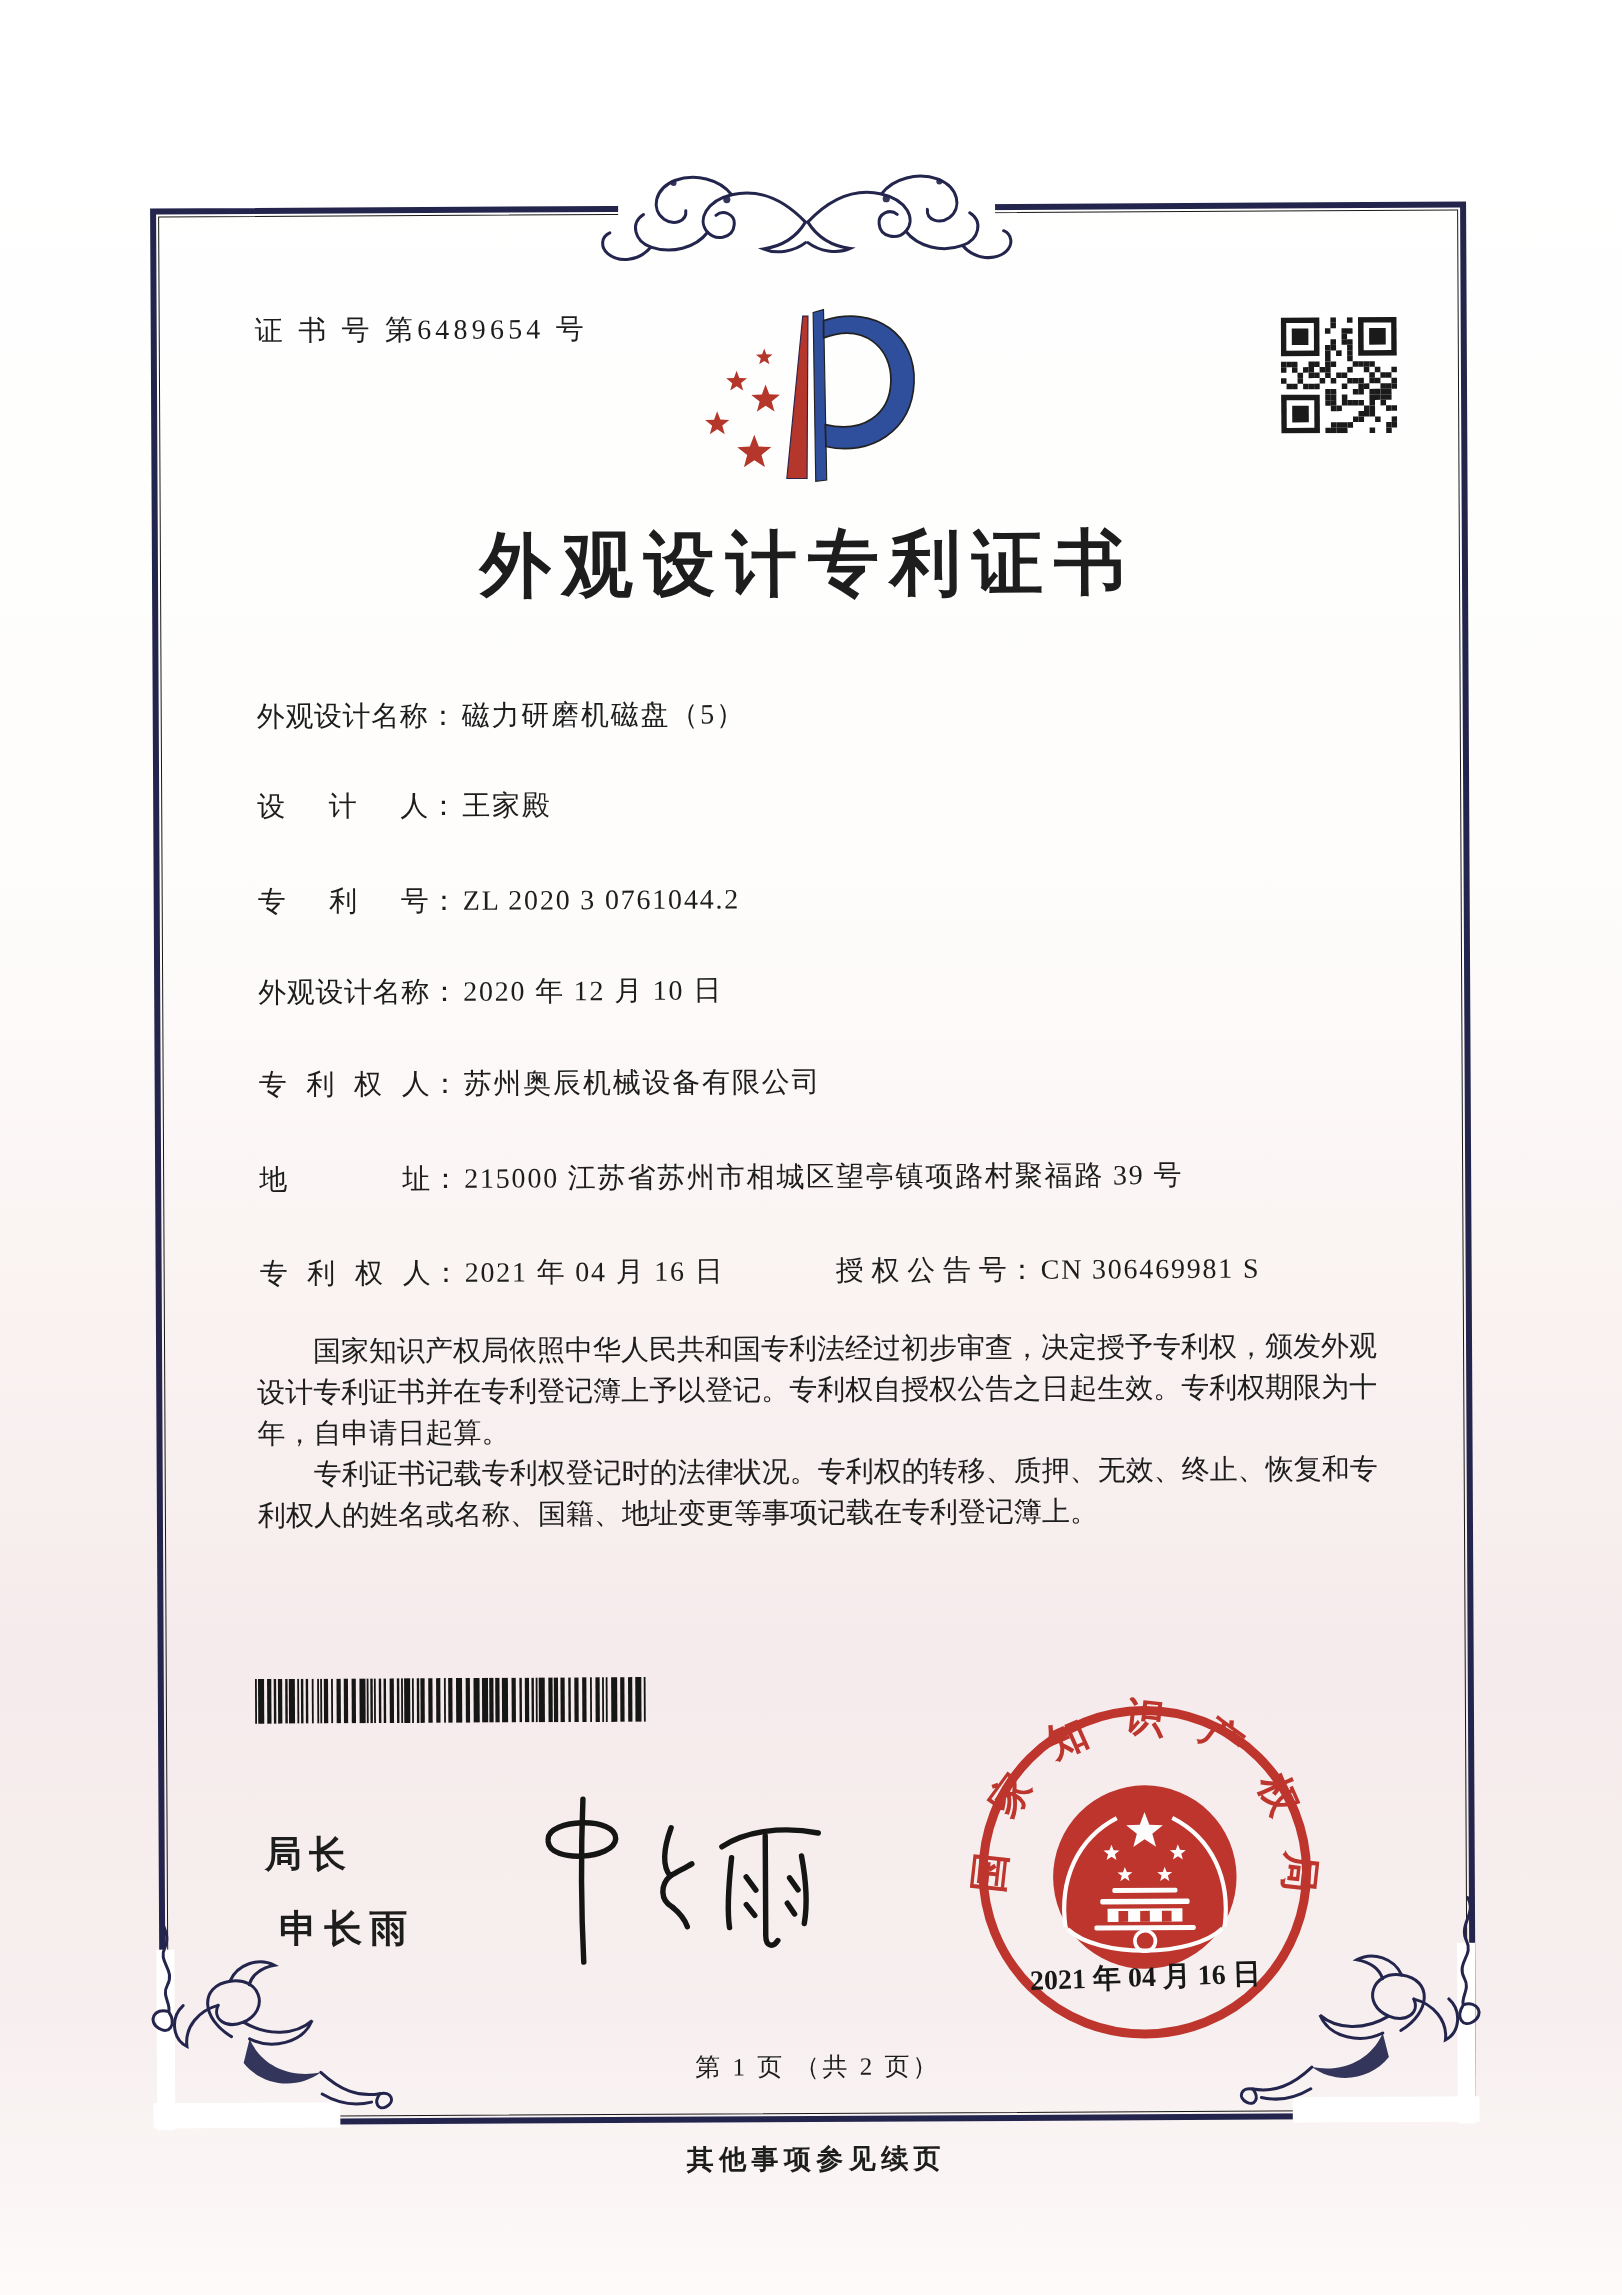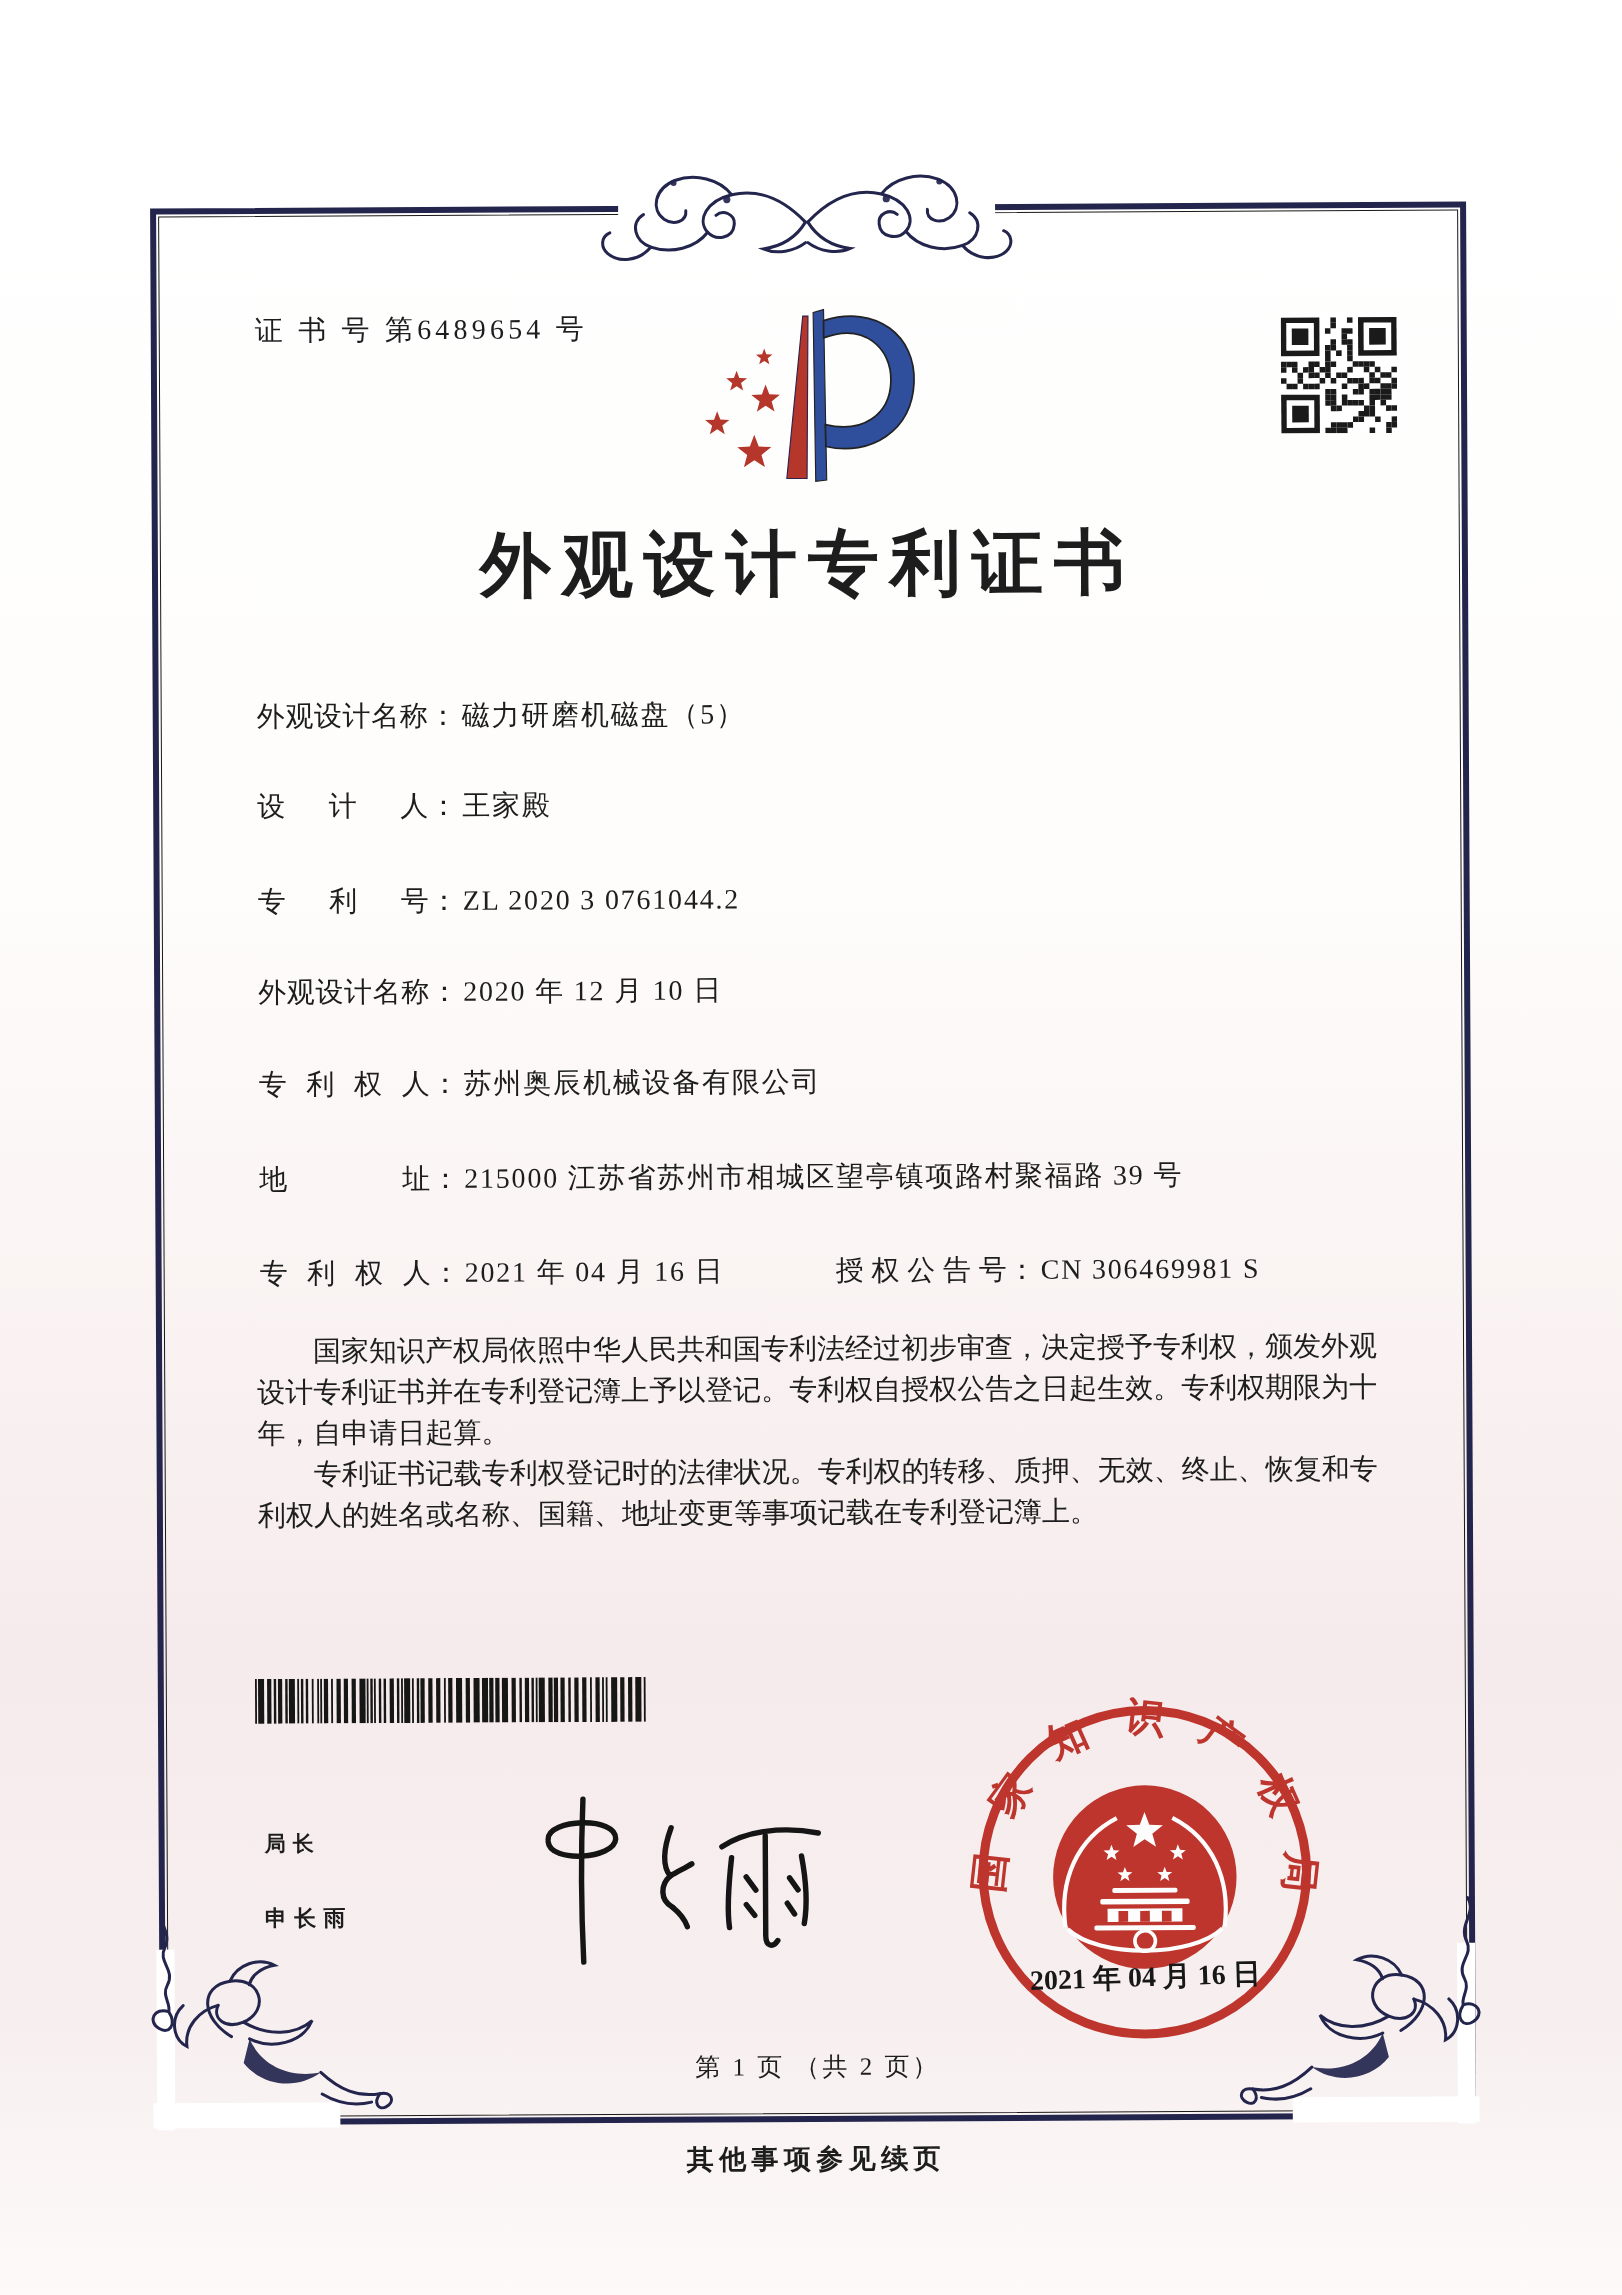--- a/index.html
+++ b/index.html
@@ -34,23 +34,23 @@
   .flabel{display:inline-block;width:171px;text-align:justify;text-align-last:justify;font-family:Liberation Mono, monospace;}
   .fcolon{display:inline-block;margin:0 4.8px 0 1.2px;}
   .fval{letter-spacing:1.8px;}
   .r7-right{position:absolute;left:835px;top:0;}
   .r1{top:695px}.r2{top:785px}.r3{top:880px}.r4{top:971px}
   .r5{top:1063px}.r6{top:1158px}.r7{top:1252px}
   .body-text{position:absolute;left:256px;top:1328px;width:1120px;font-size:28px;
     line-height:41px;text-align:justify;z-index:3;}
   .body-text p{text-indent:2em;}
   .barcode{position:absolute;left:251px;top:1676px;width:402px;height:45px;z-index:3;}
-  .signer-title{position:absolute;left:261px;top:1827px;font-size:21px;letter-spacing:7.2px;
+  .signer-title{position:absolute;left:261px;top:1827px;font-size:37px;letter-spacing:7.2px;
     font-family:"Liberation Sans","DejaVu Sans",sans-serif;font-weight:700;z-index:3;}
-  .signer-name{position:absolute;left:261px;top:1901px;font-size:22px;letter-spacing:7.2px;
+  .signer-name{position:absolute;left:275px;top:1901px;font-size:38px;letter-spacing:7.2px;
     font-family:"Liberation Sans","DejaVu Sans",sans-serif;font-weight:700;z-index:3;}
   .signature{position:absolute;left:489px;top:1780px;width:374px;height:199px;z-index:4;}
   .signature path{fill:none;stroke:#151515;stroke-width:9;stroke-linecap:round;}
   .seal{position:absolute;left:966px;top:1699px;width:350px;height:350px;z-index:5;opacity:.93;}
   .seal-date{position:absolute;left:984px;top:1960px;width:314px;text-align:center;
     font-size:28px;font-weight:bold;transform:rotate(-1.5deg);z-index:6;color:#181818;}
   .page-info{position:absolute;left:155px;width:1316px;top:2050px;text-align:center;
     font-size:25px;letter-spacing:3px;z-index:3;}
   .note{position:absolute;left:0;width:1622px;top:2141px;text-align:center;
     font-size:27px;letter-spacing:5.4px;font-weight:600;z-index:3;}

